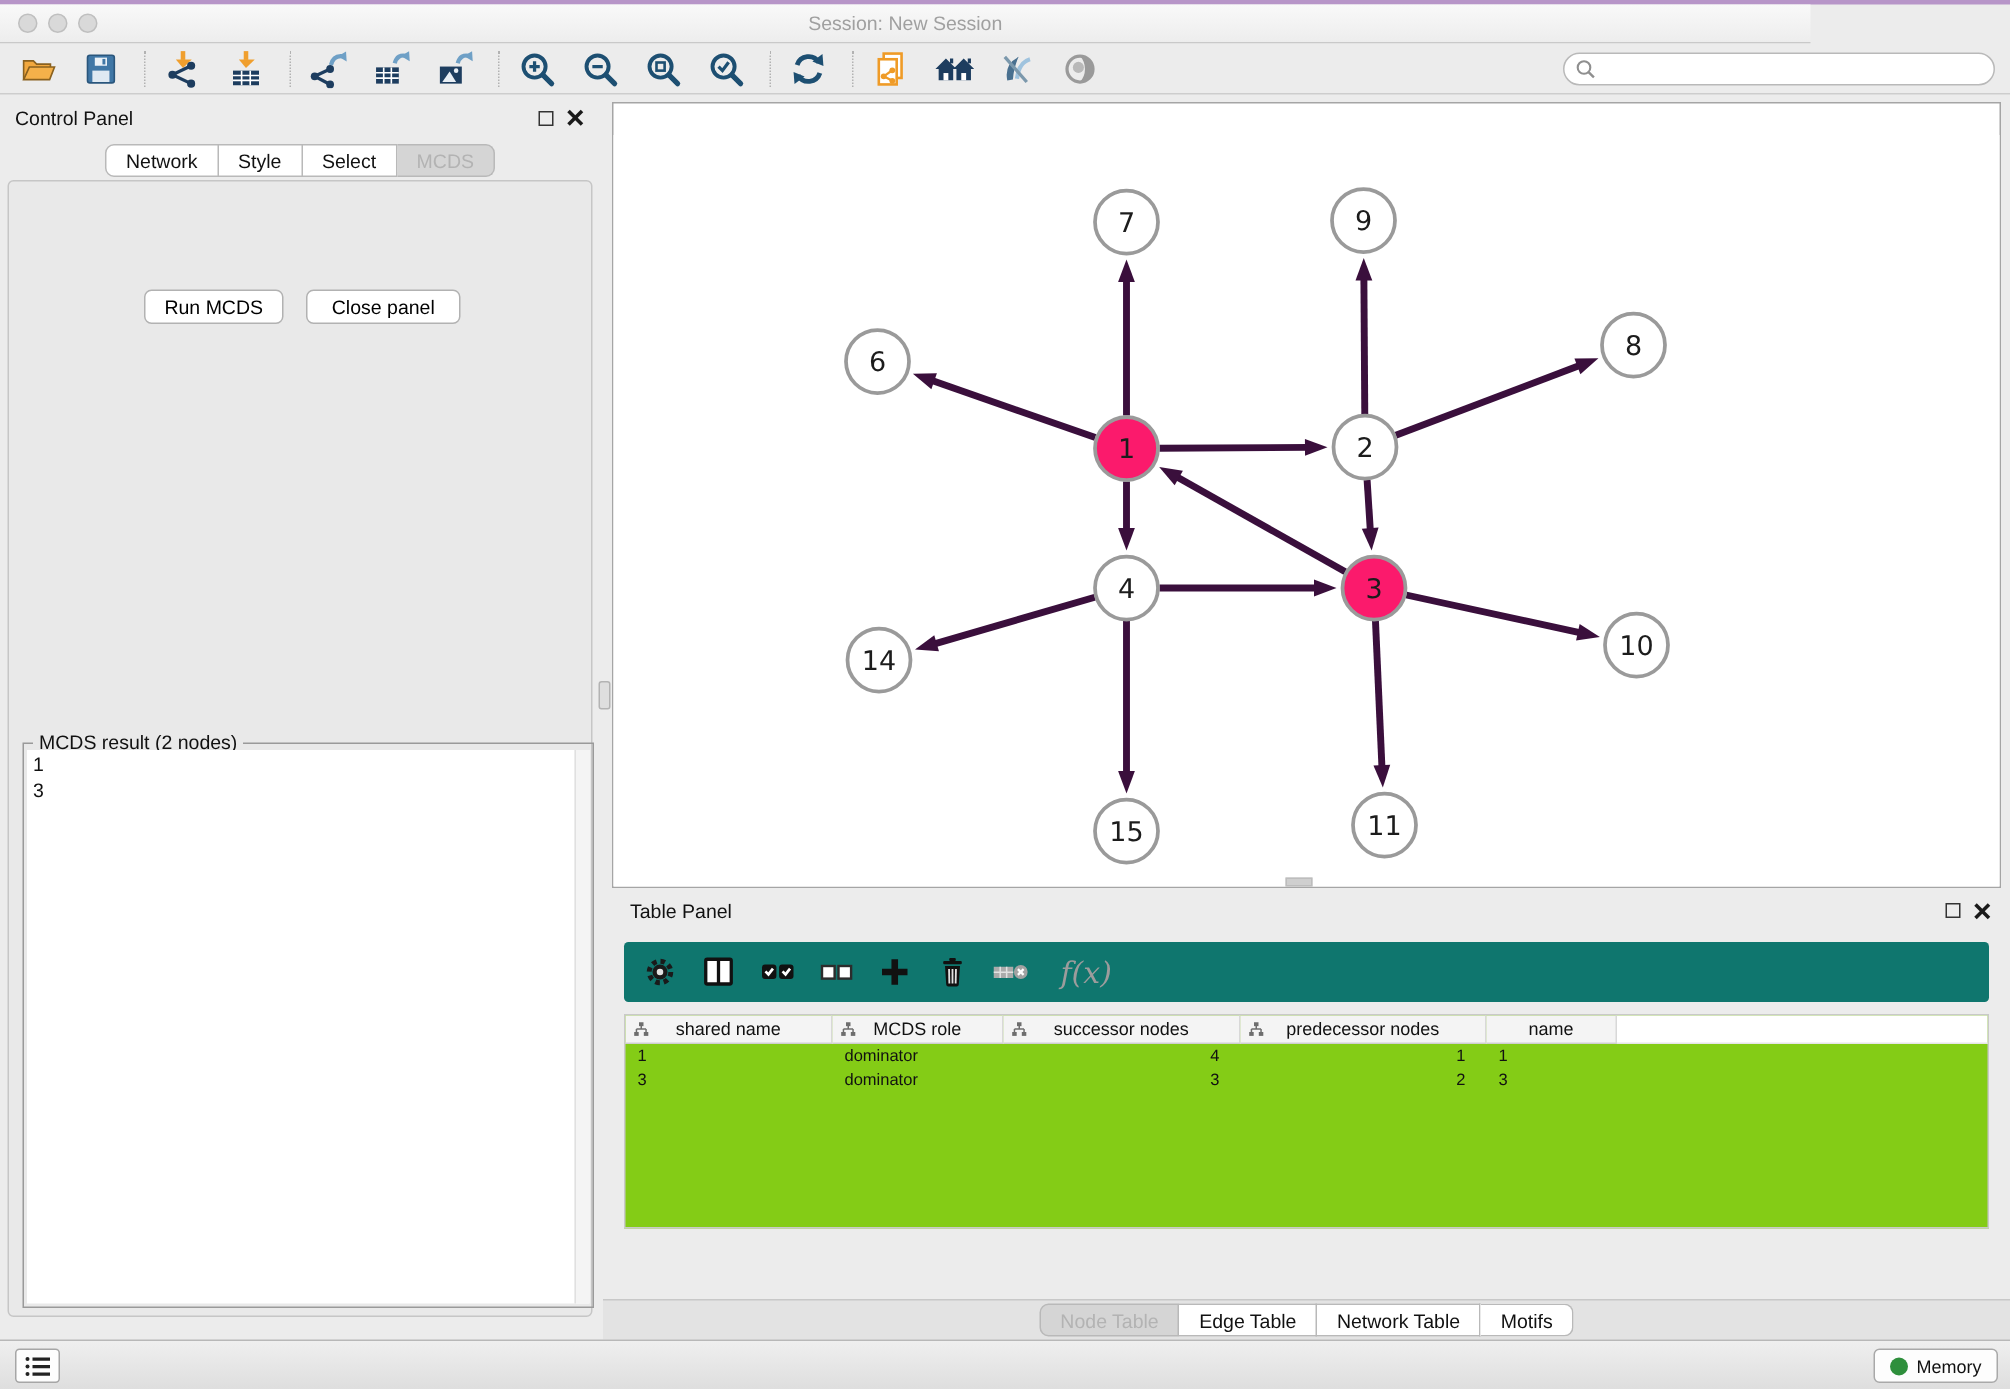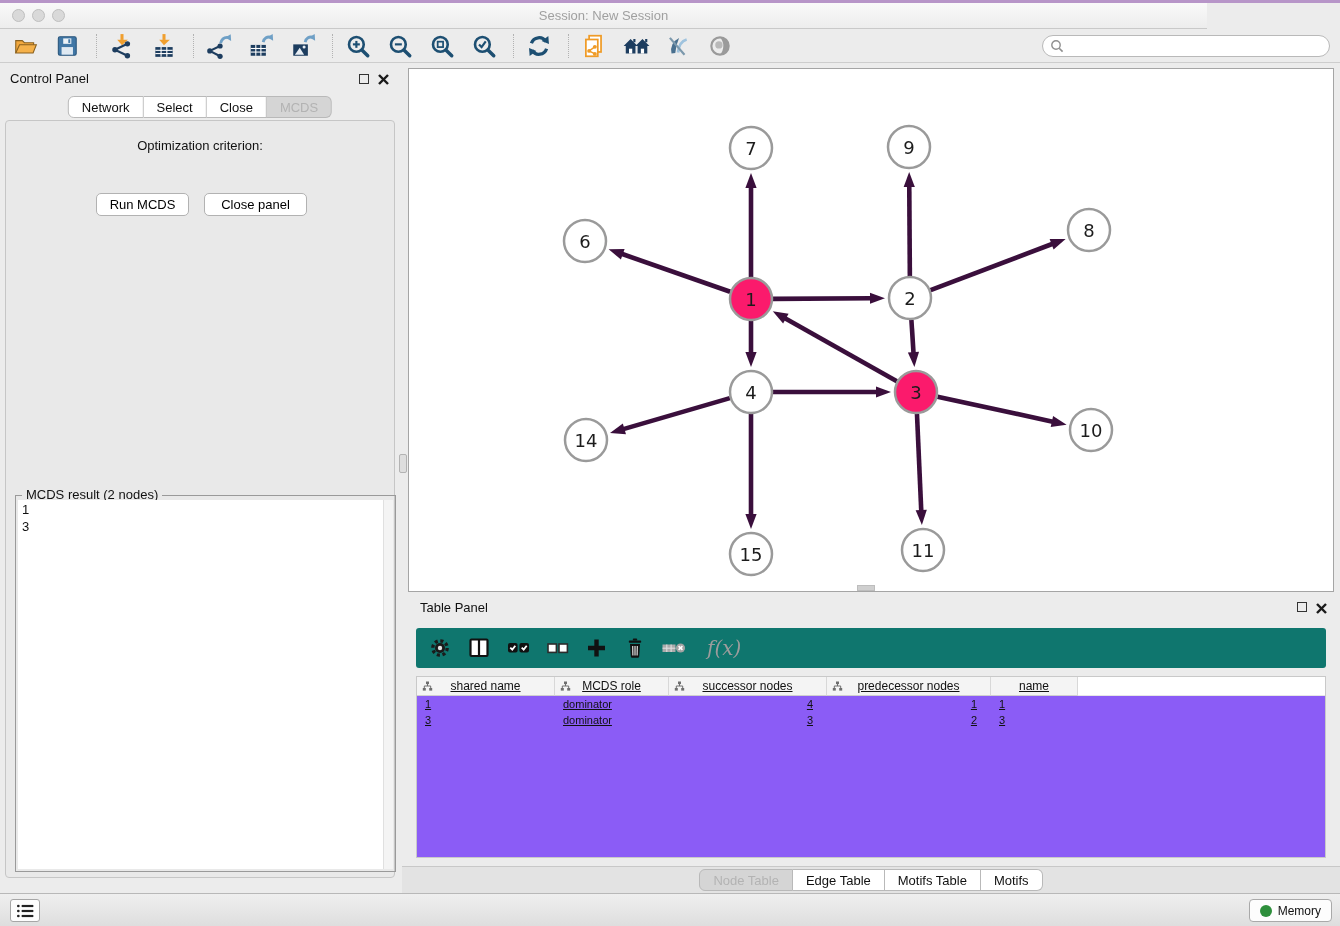--- a/index.html
+++ b/index.html
@@ -68,21 +68,21 @@
   .canvas-handle{position:absolute;left:448px;bottom:0px;width:16px;height:4px;background:#cfcfcf;border:1px solid #bdbdbd;}
 
   .splitter-handle{left:399px;top:454px;width:8px;height:19px;background:#dedede;
     border:1px solid #b3b3b3;border-radius:2px;box-sizing:border-box;}
 
   
   .tp-title{left:420px;top:600px;font-size:13px;}
   .tp-toolbar{left:416px;top:628px;width:910px;height:40px;background:#0f766e;border-radius:3px;
     display:flex;align-items:center;padding-left:10px;box-sizing:border-box;}
   .tp-btn{width:28px;height:28px;display:flex;align-items:center;justify-content:center;margin-right:11px;}
-  .data-table{left:416px;top:676px;width:910px;height:182px;background:#8b5cf6;border:1px solid #c9c9c9;box-sizing:border-box;text-decoration:underline;}
+  .data-table{left:416px;top:676px;width:910px;height:143px;background:#84cc16;border:1px solid #c9c9c9;box-sizing:border-box;}
   .th-row{display:flex;height:19px;}
   .th{position:relative;background:#f4f4f4;border-right:1px solid #d8d8d8;border-bottom:1px solid #cfcfcf;
       box-sizing:border-box;font-size:12px;line-height:18px;}
   .th .h-icon{position:absolute;left:5px;top:4px;}
   .th .h-label{display:block;width:100%;text-align:center;}
   .th-filler{flex:1;border-bottom:1px solid #e6e6e6;background:#fff;}
   .tr{display:flex;height:16px;font-size:11px;line-height:16px;}
   .td{box-sizing:border-box;overflow:hidden;white-space:nowrap;}
   .td.al{padding-left:8px;text-align:left;}
   .td.ar{padding-right:14px;text-align:right;}
@@ -270,27 +270,26 @@
     <span class="panel-float" style="display:block"></span>
   </div>
 <div class="abs" style="left:377px;top:72px;">
   <svg width="13" height="13" viewBox="0 0 13 13">
       <line x1="2" y1="2" x2="11" y2="11" stroke="#1a1a1a" stroke-width="2.4"></line>
       <line x1="11" y1="2" x2="2" y2="11" stroke="#1a1a1a" stroke-width="2.4"></line>
     </svg>
 </div>
 <div class="abs cp-tabs">
     <div class="seg seg-first">Network</div>
+    <div class="seg">Style</div>
     <div class="seg">Select</div>
-    <div class="seg">Close</div>
     <div class="seg seg-last seg-active">MCDS</div>
   </div>
 
 <div class="abs cp-body">
-  <div class="abs opt-label">Optimization criterion:</div>
   <button class="cp-btn" style="left:90px;width:93px;">Run MCDS</button>
   <button class="cp-btn" style="left:198px;width:103px;">Close panel</button>
 
   <div class="abs result-fs">
     <span class="result-legend">MCDS result (2 nodes)</span>
     <div class="result-area">
       <div class="result-text">1
 3</div>
       <div class="vscroll"></div>
     </div>
@@ -522,21 +521,21 @@
         <div class="td ar" style="width: 158px;">3</div>
         <div class="td ar" style="width: 164px;">2</div>
         <div class="td al" style="width: 87px;">3</div>
       </div>
     </div>
 </div>
 
 <div class="abs bottom-tabstrip">
     <div class="seg seg-first seg-active">Node Table</div>
     <div class="seg">Edge Table</div>
-    <div class="seg">Motifs Table</div>
+    <div class="seg">Network Table</div>
     <div class="seg seg-last">Motifs</div>
   </div>
 
 <div class="abs status-bar">
   <div class="list-btn">
     <svg width="20" height="18" viewBox="0 0 24 20">
       <circle cx="4" cy="4" r="1.6" fill="#222"></circle>
         <line x1="8" y1="4" x2="22" y2="4" stroke="#222" stroke-width="2.6"></line>
       <circle cx="4" cy="10" r="1.6" fill="#222"></circle>
         <line x1="8" y1="10" x2="22" y2="10" stroke="#222" stroke-width="2.6"></line>

